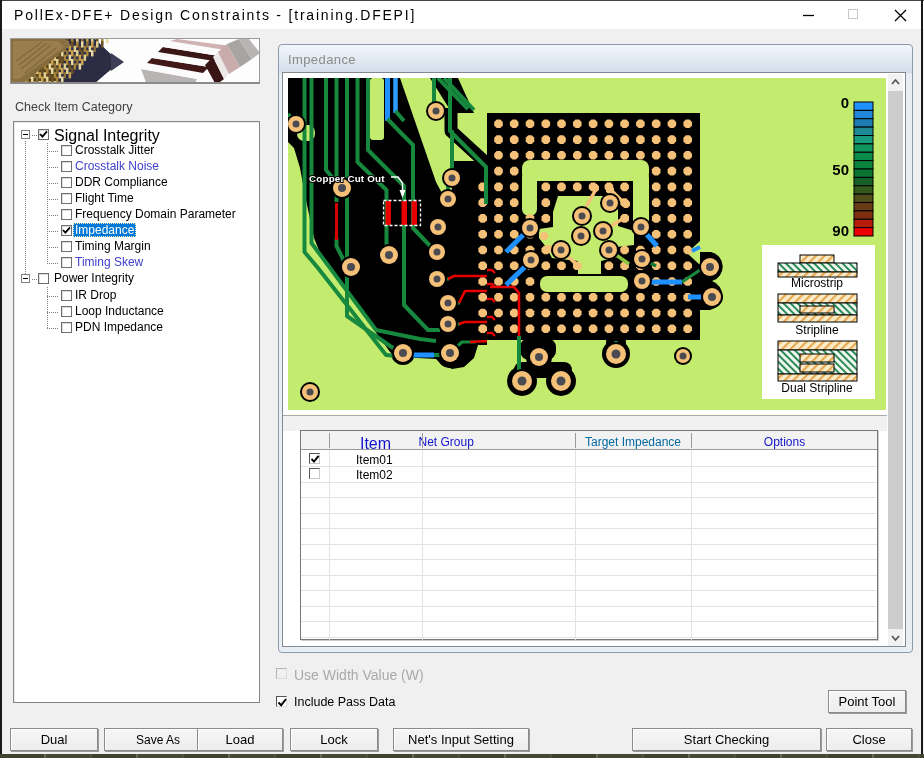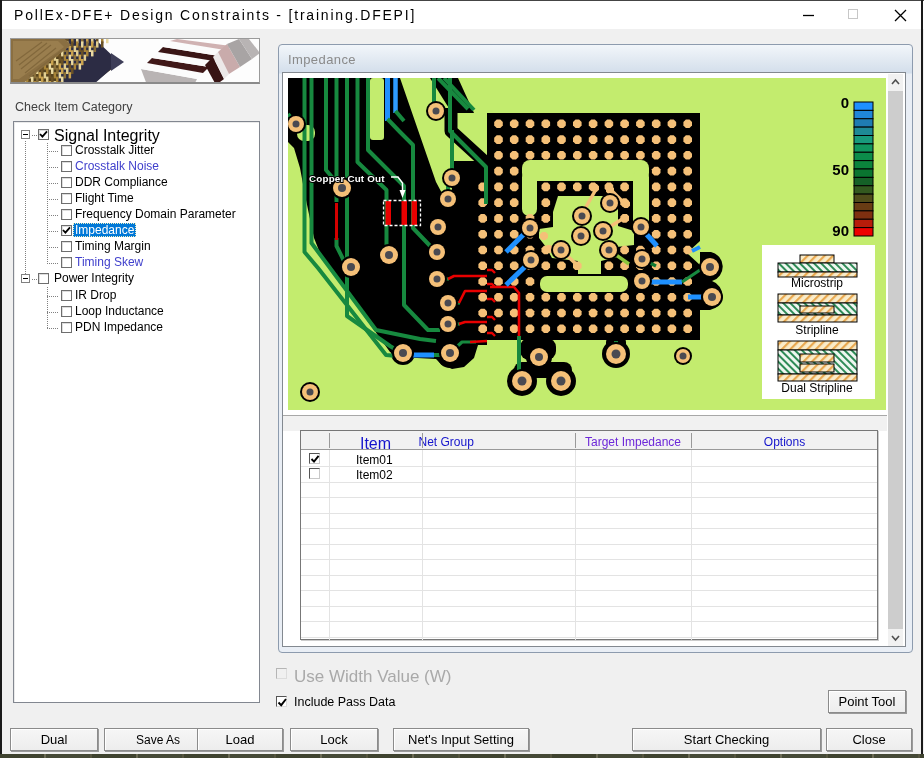--- a/index.html
+++ b/index.html
@@ -630,21 +630,21 @@
       <rect x="512" y="286" width="34" height="8" fill="url(#tanh)" stroke="#000" stroke-width="1"></rect>
       <rect x="490" y="296" width="79" height="7" fill="url(#tanh)" stroke="#000" stroke-width="1"></rect>
       <text x="529" y="314" font-family="Liberation Sans, sans-serif" font-size="12" fill="#000" text-anchor="middle">Dual Stripline</text>
     </svg></div>
 <div style="position:absolute;left:283px;top:415px;width:604px;height:1px;background:#a8a8a8"></div>
 <div style="position:absolute;left:283px;top:416px;width:604px;height:15px;background:#f1f1f1"></div>
 <div style="position:absolute;left:300px;top:430px;width:578px;height:210px;background:#fff;border:1px solid #777;box-shadow:1px 1px 0 #00000033"></div>
 <div style="position:absolute;left:301px;top:431px;width:576px;height:19px;background:#f2f2f2;border-bottom:1px solid #9a9a9a"></div>
 <div style="position:absolute;left:295.5px;top:435px;width:160px;text-align:center;font-size:16px;color:#1414cc">Item</div>
 <div style="position:absolute;left:418.5px;top:435px;width:160px;font-size:12px;color:#1414cc">Net Group</div>
-<div style="position:absolute;left:553.0px;top:435px;width:160px;text-align:center;font-size:12px;color:#6d28d9">Target Impedance</div>
+<div style="position:absolute;left:553.0px;top:435px;width:160px;text-align:center;font-size:12px;color:#0369a1">Target Impedance</div>
 <div style="position:absolute;left:704.5px;top:435px;width:160px;text-align:center;font-size:12px;color:#1414cc">Options</div>
 <div style="position:absolute;left:329px;top:433px;width:1px;height:15px;background:#9a9a9a"></div>
 <div style="position:absolute;left:422px;top:433px;width:1px;height:15px;background:#9a9a9a"></div>
 <div style="position:absolute;left:575px;top:433px;width:1px;height:15px;background:#9a9a9a"></div>
 <div style="position:absolute;left:691px;top:433px;width:1px;height:15px;background:#9a9a9a"></div>
 <div style="position:absolute;left:301px;top:466.0px;width:576px;height:1px;background:#e3e3e3"></div>
 <div style="position:absolute;left:301px;top:481.5px;width:576px;height:1px;background:#e3e3e3"></div>
 <div style="position:absolute;left:301px;top:497.0px;width:576px;height:1px;background:#e3e3e3"></div>
 <div style="position:absolute;left:301px;top:512.5px;width:576px;height:1px;background:#e3e3e3"></div>
 <div style="position:absolute;left:301px;top:528.0px;width:576px;height:1px;background:#e3e3e3"></div>
@@ -668,21 +668,21 @@
 <div style="position:absolute;left:309px;top:468px;width:11px;height:11px;background:#fff;border-top:1px solid #555;border-left:1px solid #555;border-right:1px solid #c8c8c8;border-bottom:1px solid #c8c8c8"></div>
 <div style="position:absolute;left:356px;top:468px;font-size:12px;color:#000">Item02</div>
 <div style="position:absolute;left:888px;top:74px;width:15px;height:572px;background:#cdcdcd"></div>
 <div style="position:absolute;left:888px;top:74px;width:15px;height:17px;background:#f1f1f1;color:#505050"><svg width="15" height="17">
       <path d="M4,10 L7.5,6 L11,10" fill="none" stroke="#505050" stroke-width="1.6"></path>
     </svg></div>
 <div style="position:absolute;left:888px;top:629px;width:15px;height:17px;background:#f1f1f1"><svg width="15" height="17">
       <path d="M4,7 L7.5,11 L11,7" fill="none" stroke="#505050" stroke-width="1.6"></path>
     </svg></div>
 <div style="position:absolute;left:276px;top:668px;width:11px;height:11px;background:#f0f0f0;border-top:1px solid #b5b5b5;border-left:1px solid #b5b5b5;border-right:1px solid #dcdcdc;border-bottom:1px solid #dcdcdc"></div>
-<div style="position:absolute;left:294px;top:667px;font-size:17px;color:#a9a9a9">Use Width Value (W)</div>
+<div style="position:absolute;left:294px;top:667px;font-size:14px;color:#a9a9a9">Use Width Value (W)</div>
 <div style="position:absolute;left:276px;top:696px;width:11px;height:11px;background:#fff;border-top:1px solid #555;border-left:1px solid #555;border-right:1px solid #dcdcdc;border-bottom:1px solid #dcdcdc">
     <svg width="11" height="11" viewBox="0 0 11 11" style="position:absolute;left:0;top:0">
       <path d="M1.5,5.5 L4.2,8.2 L9,2" fill="none" stroke="#000" stroke-width="1.9"></path>
     </svg>
   </div>
 <div style="position:absolute;left:294px;top:695px;font-size:12.5px;color:#000">Include Pass Data</div>
 <div style="position:absolute;left:10px;top:728px;width:88px;height:23px;background:linear-gradient(#f6f6f6,#ededed);border:1px solid #8b8b8b;box-shadow:1px 1px 0 #9a9a9a, inset 1px 1px 0 #ffffff;display:flex;align-items:center;justify-content:center;font-size:13px;color:#000">Dual</div>
 <div style="position:absolute;left:104px;top:728px;width:108px;height:23px;background:linear-gradient(#f6f6f6,#ededed);border:1px solid #8b8b8b;box-shadow:1px 1px 0 #9a9a9a, inset 1px 1px 0 #ffffff;display:flex;align-items:center;justify-content:center;font-size:12px;color:#000">Save As</div>
 <div style="position:absolute;left:197px;top:728px;width:86px;height:23px;background:linear-gradient(#f6f6f6,#ededed);border:1px solid #8b8b8b;box-shadow:1px 1px 0 #9a9a9a, inset 1px 1px 0 #ffffff;display:flex;align-items:center;justify-content:center;font-size:13px;color:#000">Load</div>
 <div style="position:absolute;left:290px;top:728px;width:88px;height:23px;background:linear-gradient(#f6f6f6,#ededed);border:1px solid #8b8b8b;box-shadow:1px 1px 0 #9a9a9a, inset 1px 1px 0 #ffffff;display:flex;align-items:center;justify-content:center;font-size:13px;color:#000">Lock</div>

